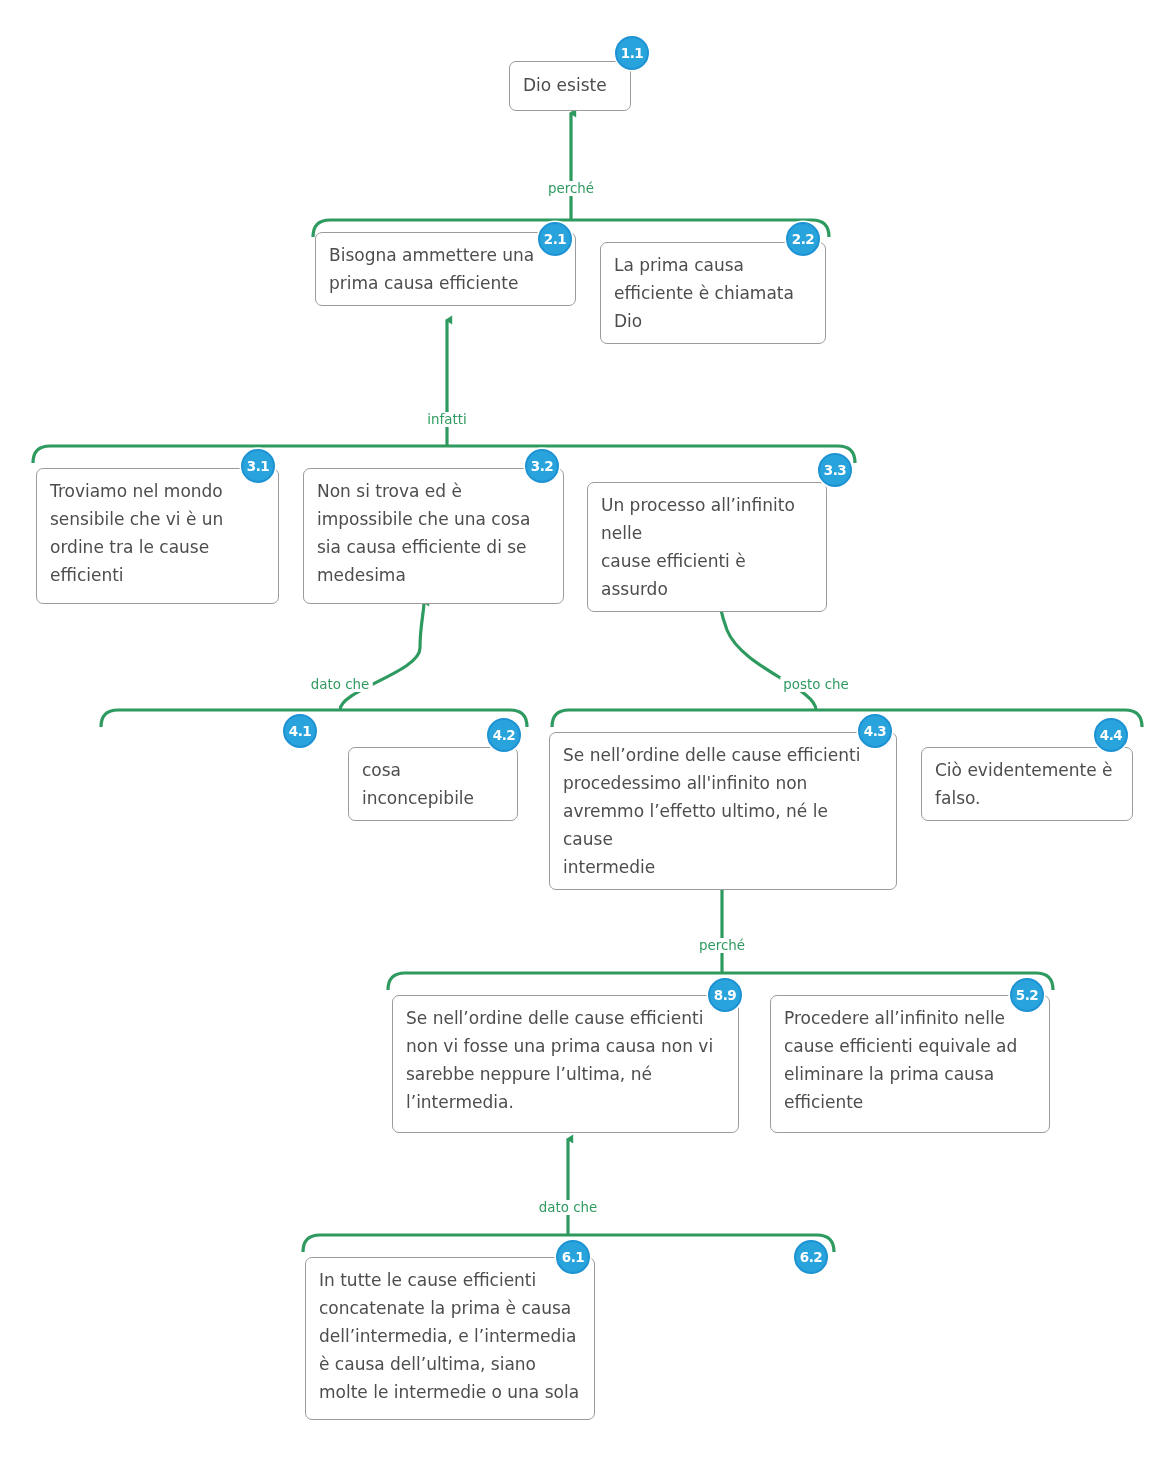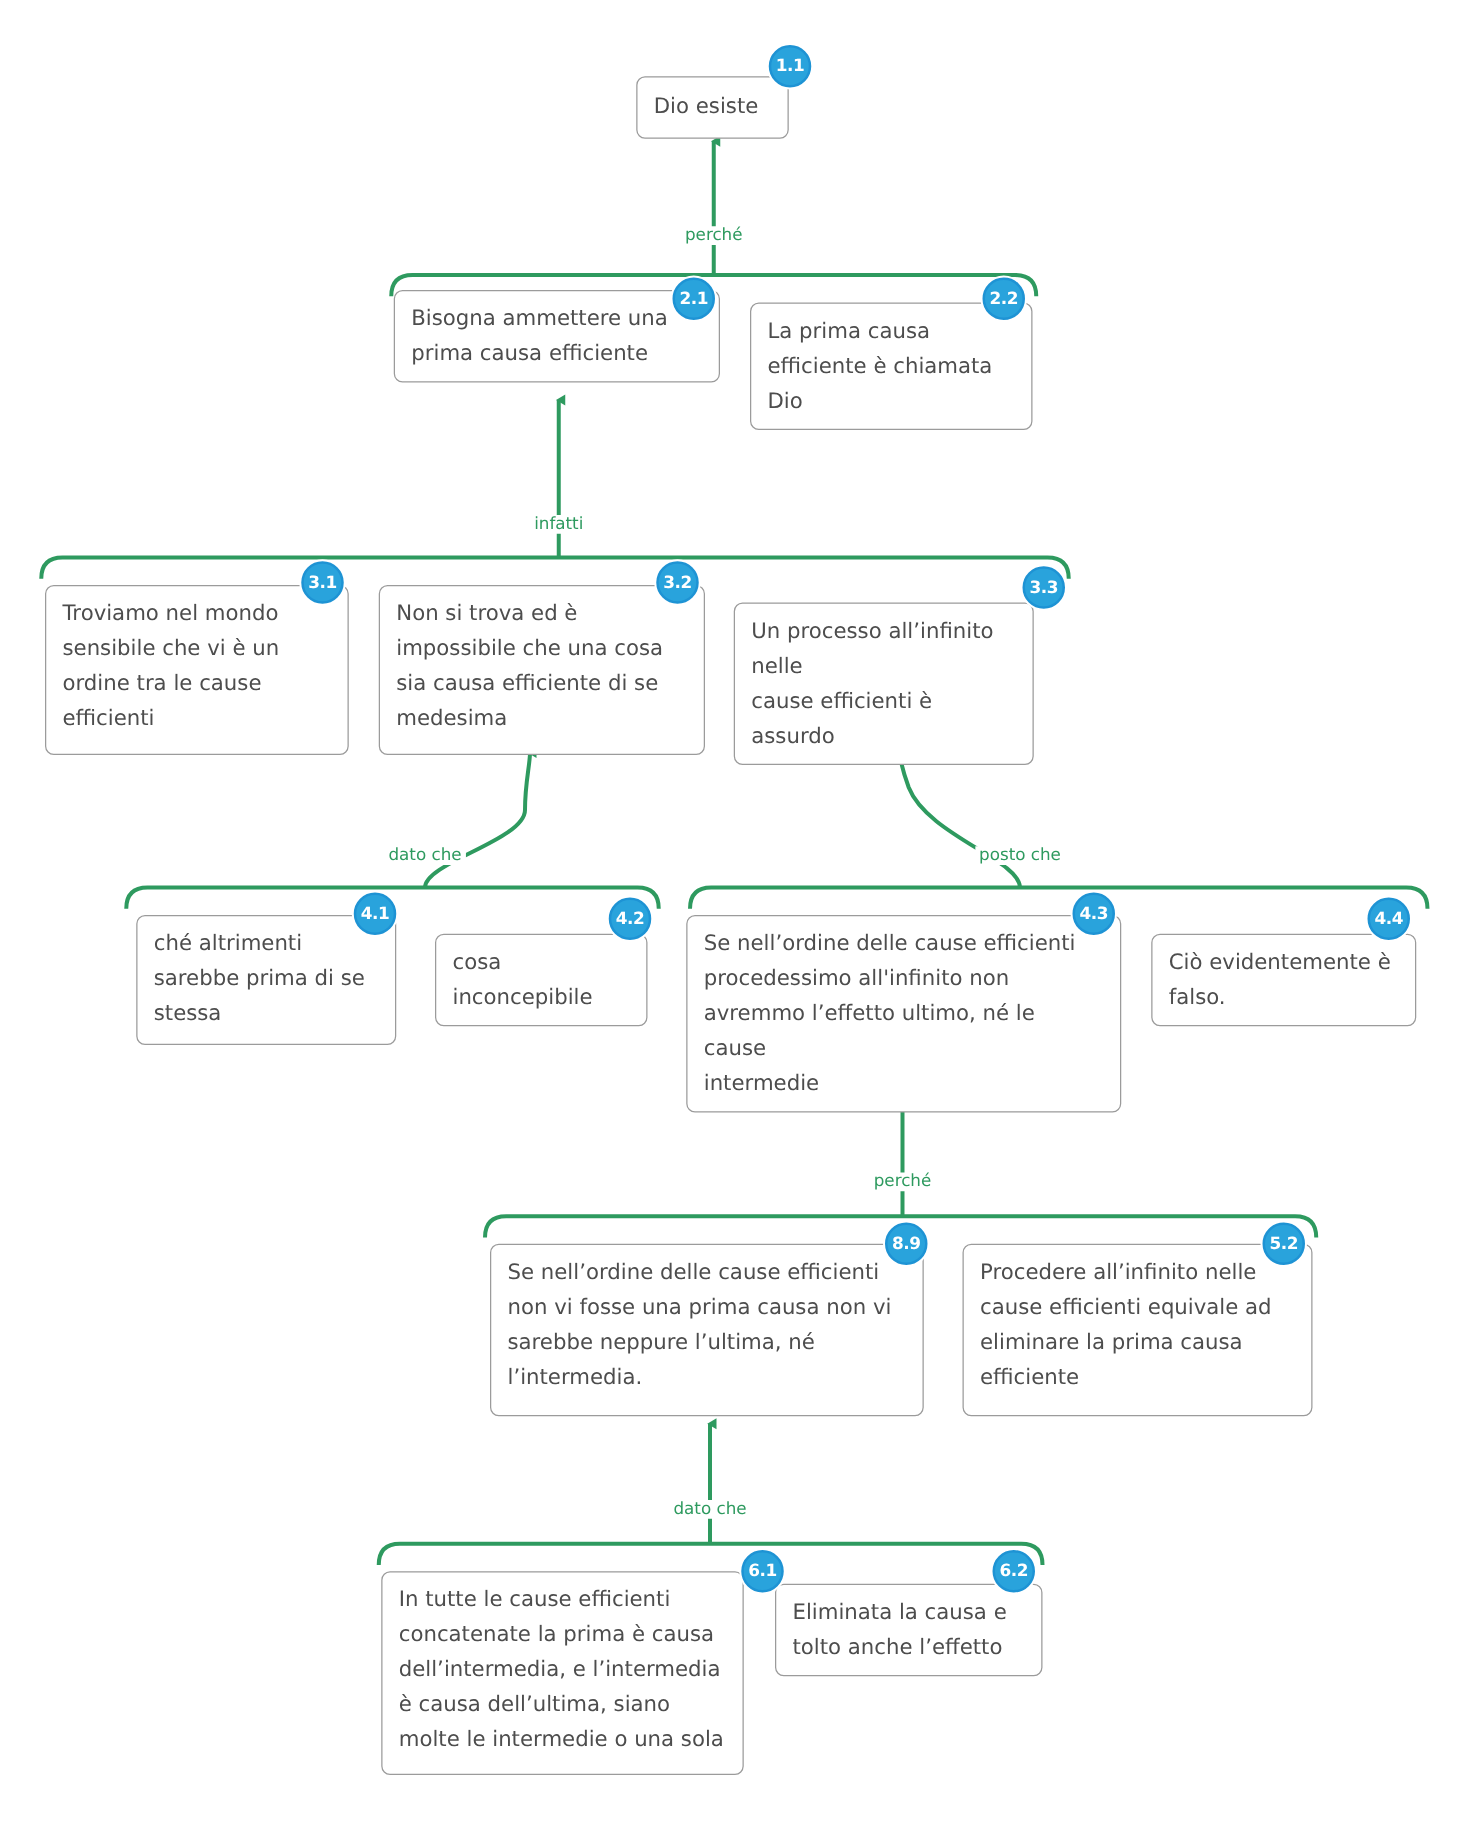--- a/index.html
+++ b/index.html
@@ -124,23 +124,20 @@
   <div class="node" style="left:303px; top:468px; width:261px; min-height:136px;">Non si trova ed è
 impossibile che una cosa
 sia causa efficiente di se
 medesima</div>
   <div class="badge" style="left:525px; top:449px;">3.2</div>
 
   <div class="node" style="left:587px; top:482px; width:240px; min-height:72px;">Un processo all’infinito nelle
 cause efficienti è assurdo</div>
   <div class="badge" style="left:818px; top:453px;">3.3</div>
 
-  <div class="node" style="left:109px; top:732px; width:208px; min-height:104px;">ché altrimenti
-sarebbe prima di se
-stessa</div>
   <div class="badge" style="left:283px; top:714px;">4.1</div>
 
   <div class="node" style="left:348px; top:747px; width:170px; min-height:44px;">cosa inconcepibile</div>
   <div class="badge" style="left:487px; top:718px;">4.2</div>
 
   <div class="node" style="left:549px; top:732px; width:348px; min-height:138px;">Se nell’ordine delle cause efficienti
 procedessimo all'infinito non
 avremmo l’effetto ultimo, né le cause
 intermedie</div>
   <div class="badge" style="left:858px; top:714px;">4.3</div>
@@ -159,24 +156,22 @@
 cause efficienti equivale ad
 eliminare la prima causa
 efficiente</div>
   <div class="badge" style="left:1010px; top:978px;">5.2</div>
 
   <div class="node" style="left:305px; top:1257px; width:290px; min-height:163px;">In tutte le cause efficienti
 concatenate la prima è causa
 dell’intermedia, e l’intermedia
 è causa dell’ultima, siano
 molte le intermedie o una sola</div>
-  <div class="badge" style="left:556px; top:1240px;margin-left:37px;">6.1</div>
+  <div class="badge" style="left:556px; top:1240px;">6.1</div>
 
-  <div class="node" style="left:620px; top:1267px; width:214px; min-height:68px;">Eliminata la causa e
-tolto anche l’effetto</div>
   <div class="badge" style="left:794px; top:1240px;">6.2</div>
 
   <div class="edgelabel" style="left:571px; top:181px;">perché</div>
 
   <div class="edgelabel" style="left:447px; top:412px;">infatti</div>
 
   <div class="edgelabel" style="left:340px; top:677px;">dato che</div>
 
   <div class="edgelabel" style="left:816px; top:677px;">posto che</div>
 

